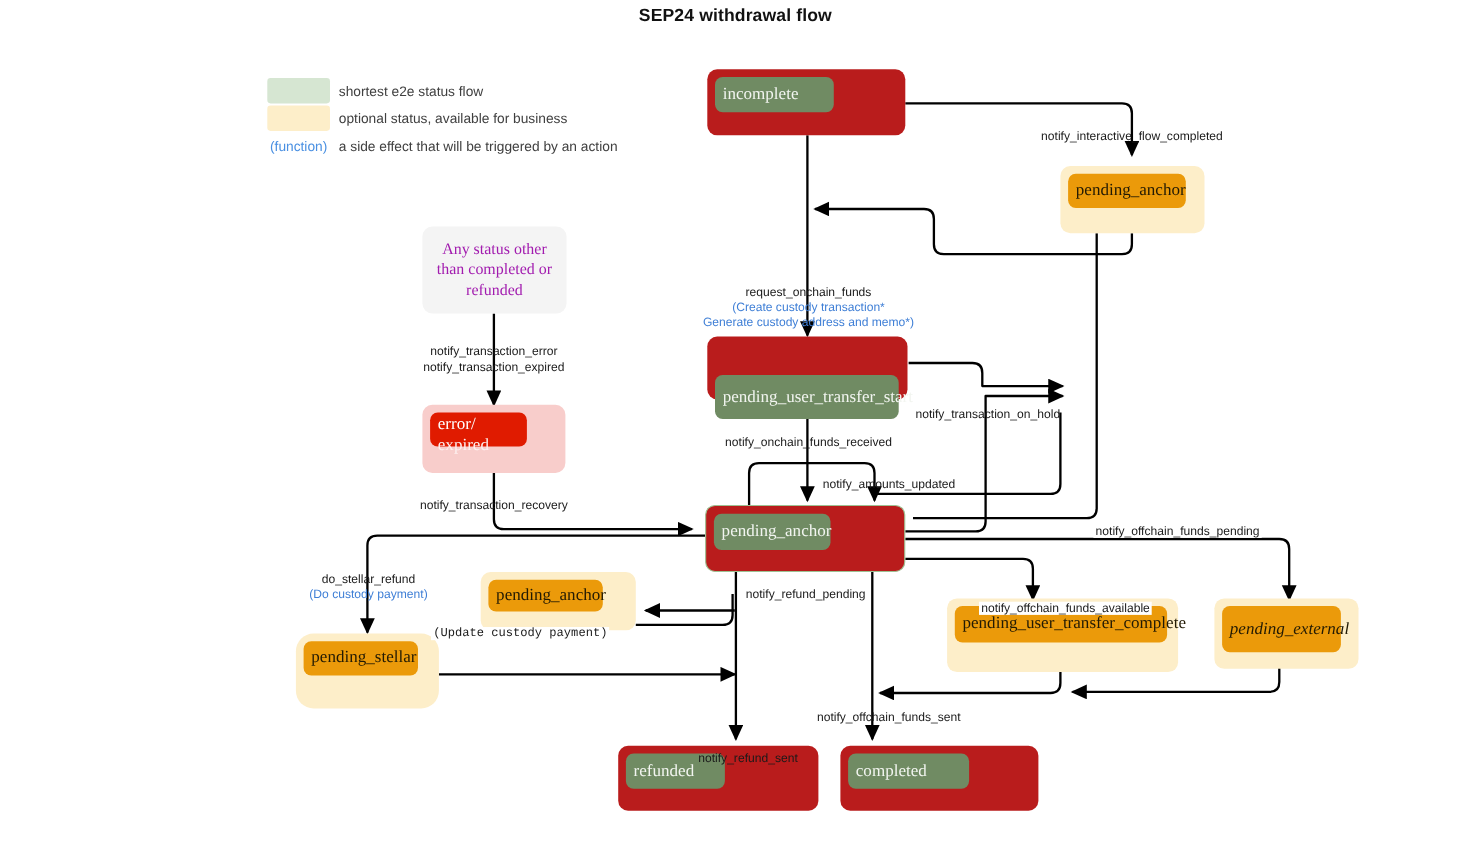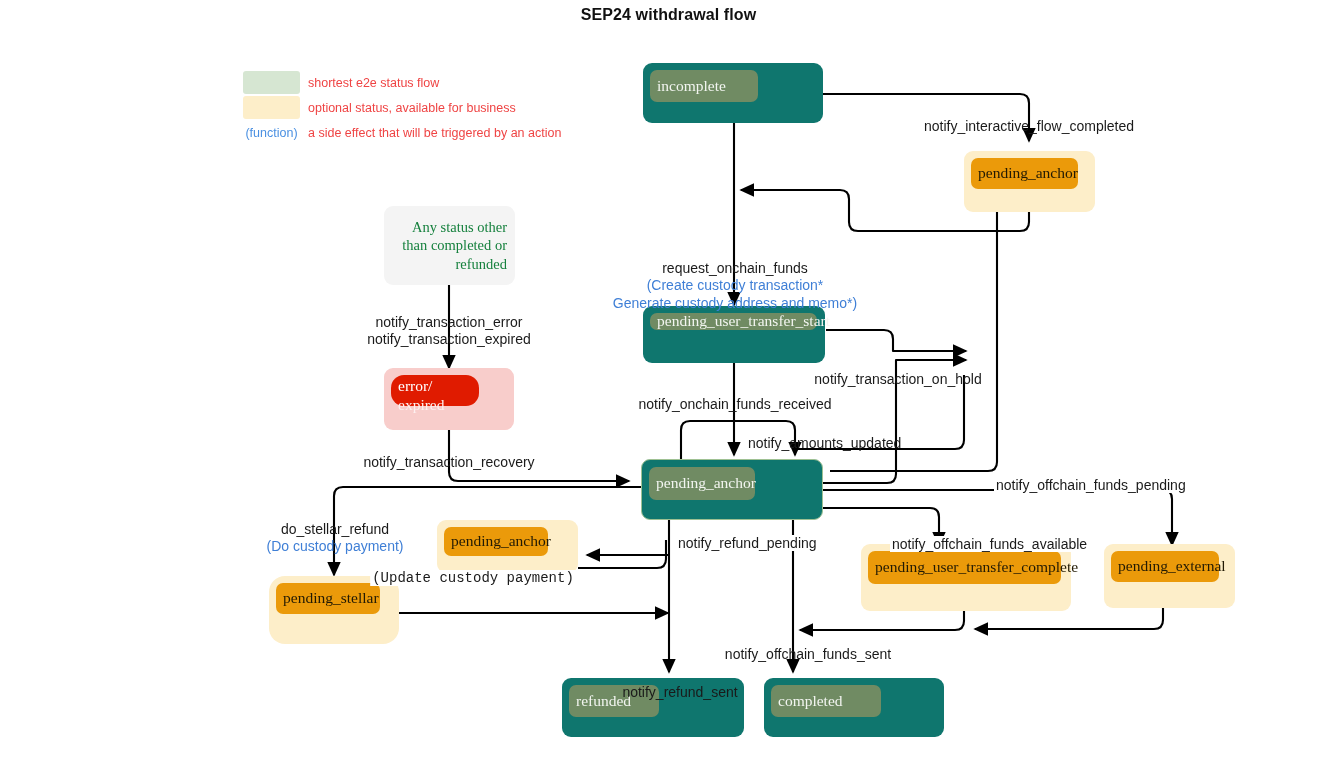--- a/index.html
+++ b/index.html
@@ -60,21 +60,21 @@
   .legend-key {
     width: 57px;
     margin-right: 8px;
     flex: 0 0 auto;
     text-align: center;
     font-size: 12.5px;
     color: #4a90e2;
   }
   .legend-text {
     font-size: 12.5px;
-    color: #ef4444;
+    color: #404040;
     white-space: nowrap;
   }
 
   
   .node {
     position: absolute;
     border-radius: 9px;
     box-sizing: border-box;
   }
   .node-inner {
@@ -86,21 +86,21 @@
     display: flex;
     align-items: center;
     padding: 0 7px;
     white-space: nowrap;
     font-family: "Liberation Serif", serif;
     font-size: 15.5px;
     line-height: 1.05;
   }
 
   
-  .node.green { background: #0f766e; }
+  .node.green { background: #b91c1c; }
   .node.green.bordered { border: 1.4px solid #9ec193; }
   .node.green .node-inner { background: #708b63; color: #f2f5f0; }
 
   
   .node.yellow { background: #fdeec9; }
   .node.yellow .node-inner { background: #eb9a0a; color: #221a04; }
 
   
   .node.red { background: #f8cdcb; }
   .node.red .node-inner {
@@ -117,33 +117,33 @@
     color: #fdf0ef;
     white-space: nowrap;
   }
 
   
   .node.plain {
     background: #f4f4f4;
     display: flex;
     align-items: center;
     justify-content: center;
-    text-align: right;
+    text-align: center;
     font-family: "Liberation Serif", serif;
     font-size: 14.5px;
     line-height: 1.28;
-    color: #15803d;
+    color: #a21caf;
     padding: 0 8px;
   }
 
   
   .edge-label {
     position: absolute;
     font-family: "Liberation Sans", sans-serif;
-    font-size: 14px;
+    font-size: 11px;
     color: #1a1a1a;
     white-space: nowrap;
     line-height: 1.24;
   }
   .edge-label.center { transform: translateX(-50%); text-align: center; }
   .edge-label .fn { color: #3f7fd6; }
   .edge-label .bg {
     background: #ffffff;
     padding: 0 2px;
   }
@@ -228,49 +228,49 @@
     <div class="node-inner" style="width:108px; height:32px;">incomplete</div>
   </div>
 
   <div class="node yellow" style="left:964px; top:151px; width:131px; height:61px;">
     <div class="node-inner" style="width:107px; height:31px;">pending_anchor</div>
   </div>
 
   <div class="node plain" style="left:384px; top:206px; width:131px; height:79px;">Any status other than completed or refunded</div>
 
   <div class="node red" style="left:384px; top:368px; width:130px; height:62px;">
-    <div class="node-inner" style="width:88px; height:31px;border-radius:13px;">
+    <div class="node-inner" style="width:88px; height:31px;">
       <span>error/</span>
       <span class="spill">expired</span>
     </div>
   </div>
 
   <div class="node green" style="left:643px; top:306px; width:182px; height:57px;">
-    <div class="node-inner" style="width:167px; height:17px; overflow:visible;">pending_user_transfer_start</div>
+    <div class="node-inner" style="width:167px; height:40px; overflow:visible;margin-top:28px;">pending_user_transfer_start</div>
   </div>
 
 
   <div class="node green bordered" style="left:641px; top:459px; width:182px; height:61px;">
     <div class="node-inner" style="width:106px; height:33px;">pending_anchor</div>
   </div>
 
   <div class="node yellow" style="left:437px; top:520px; width:141px; height:53px;">
     <div class="node-inner" style="width:104px; height:29px;">pending_anchor</div>
   </div>
 
   <div class="node yellow" style="left:269px; top:576px; width:130px; height:68px;border-radius:16px;">
     <div class="node-inner" style="width:104px; height:31px;">pending_stellar</div>
   </div>
 
   <div class="node yellow" style="left:861px; top:544px; width:210px; height:67px;">
     <div class="node-inner" style="width:193px; height:33px;">pending_user_transfer_complete</div>
   </div>
 
   <div class="node yellow" style="left:1104px; top:544px; width:131px; height:64px;">
-    <div class="node-inner" style="width:108px; height:31px;">pending_external</div>
+    <div class="node-inner" style="width:108px; height:42px;font-style:italic;">pending_external</div>
   </div>
 
   <div class="node green" style="left:562px; top:678px; width:182px; height:59px;">
     <div class="node-inner" style="width:90px; height:32px;">refunded</div>
   </div>
 
   <div class="node green" style="left:764px; top:678px; width:180px; height:59px;text-decoration:underline;">
     <div class="node-inner" style="width:110px; height:32px;">completed</div>
   </div>
 
@@ -292,21 +292,21 @@
   <div class="edge-label center" style="left:735px; top:396px;">notify_onchain_funds_received</div>
 
   <div class="edge-label" style="left:748px; top:435px;">notify_amounts_updated</div>
 
   <div class="edge-label center" style="left:898px; top:371px;">notify_transaction_on_hold</div>
 
   <div class="edge-label" style="left:994px; top:477px;">
     <span class="bg">notify_offchain_funds_pending</span>
   </div>
 
-  <div class="edge-label" style="left:890px; top:536px;">
+  <div class="edge-label" style="left:890px; top:547px;">
     <span class="bg">notify_offchain_funds_available</span>
   </div>
 
   <div class="edge-label" style="left:676px; top:535px;">
     <span class="bg">notify_refund_pending</span>
   </div>
 
   <div class="edge-label center" style="left:335px; top:521px;">
     <div>do_stellar_refund</div>
     <div class="fn">(Do custody payment)</div>

